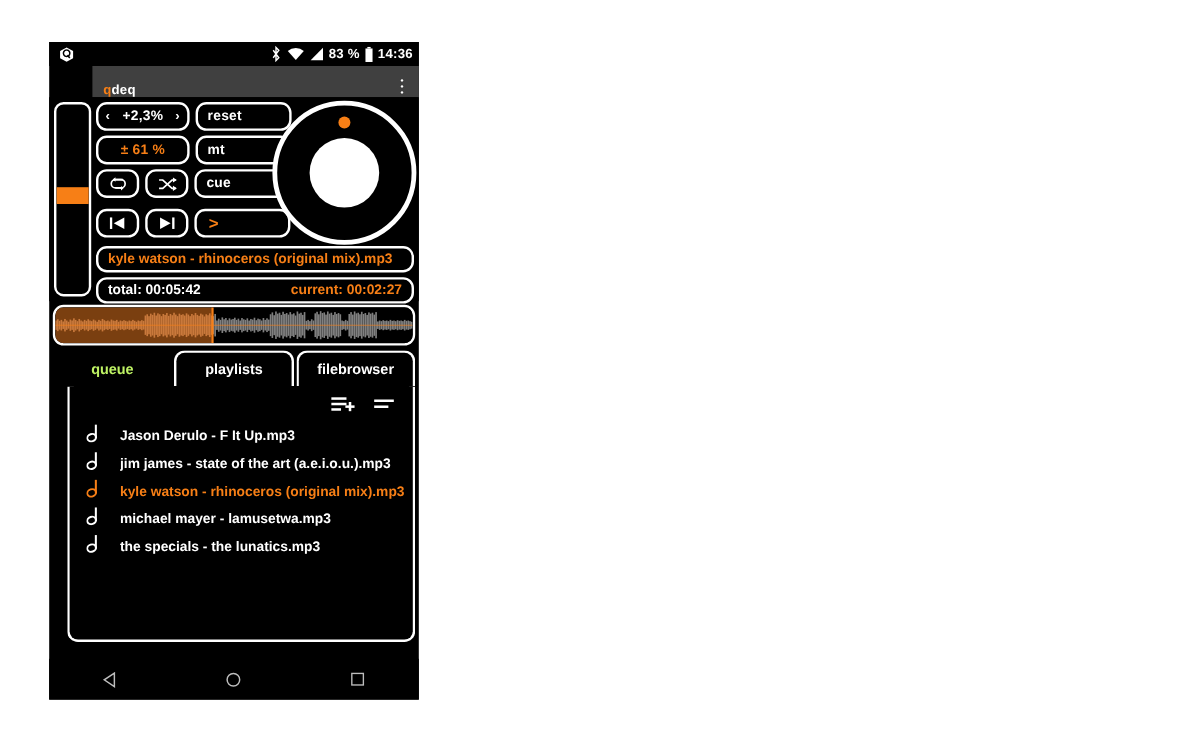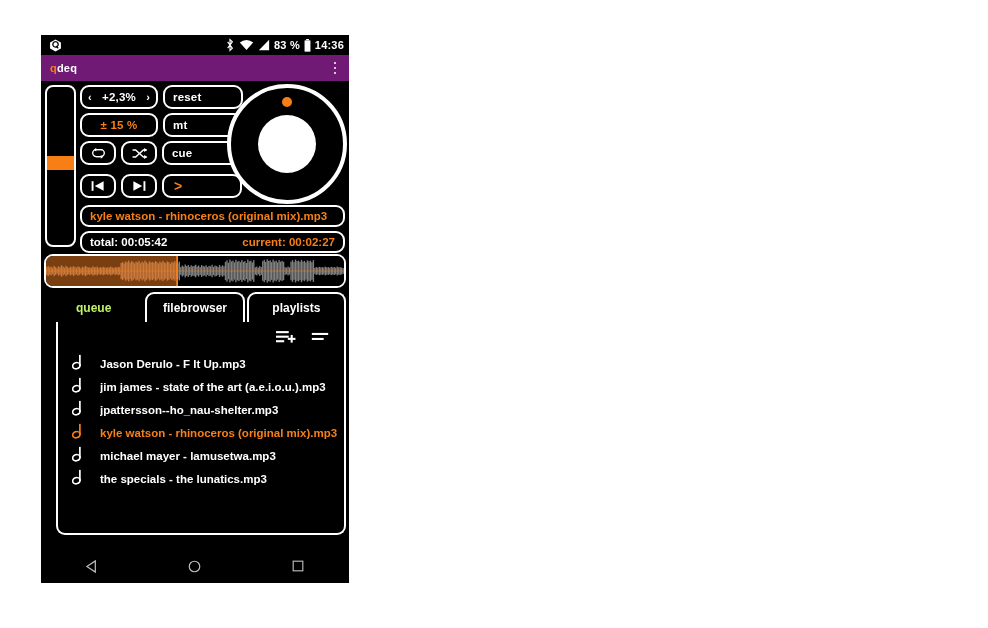--- a/index.html
+++ b/index.html
@@ -40,25 +40,26 @@
     font-size: 11px;
     font-weight: bold;
     letter-spacing: 0.2px;
   }
   .sb-icon { display: block; }
   .sb-batt-text { font-size: 11px; font-weight: bold; }
 
   
   .appbar {
     height: 26px;
-    background: #701a75;
-    display: flex;
-    align-items: center;
+    background: #404040;
+    display: flex;
+    align-items: flex-end;
     padding: 0 6px 0 9px;
     position: relative;
+    margin-left: 36px;
   }
   .appbar-title {
     font-size: 11px;
     font-weight: bold;
     color: #ffffff;
     letter-spacing: 0.2px;
   }
   .appbar-title .accent { color: #f77f16; }
   .kebab {
     margin-left: auto;
@@ -331,21 +332,21 @@
       <div class="row">
         <div class="btn pitch-btn">
           <span class="arr">‹</span>
           <span class="val">+2,3%</span>
           <span class="arr">›</span>
         </div>
         <div class="btn wide-btn">reset</div>
       </div>
 
       <div class="row">
-        <div class="btn range-btn accent">± 15 %</div>
+        <div class="btn range-btn accent">± 61 %</div>
         <div class="btn wide-btn">mt</div>
       </div>
 
       <div class="row">
         <div class="btn sq-btn">
           <svg width="17" height="13" viewBox="0 0 22 16">
             <path d="M6 3 H14 a4.5 4.5 0 0 1 0 9 H8" stroke="#ffffff" stroke-width="1.8" fill="none"></path>
             <path d="M16 3 H8 a4.5 4.5 0 0 0 0 9 H14" stroke="#ffffff" stroke-width="1.8" fill="none"></path>
             <path d="M8 0.6 L5.2 3 L8 5.4 Z" fill="#ffffff"></path>
             <path d="M14 10 L16.8 12.4 L14 14.8 Z" fill="#ffffff"></path>
@@ -591,22 +592,22 @@
         <rect x="295.50" y="11.10" width="1.38" height="7.80" fill="#808080"></rect>
         <rect x="297.00" y="11.62" width="1.38" height="6.76" fill="#808080"></rect>
         <rect x="298.50" y="12.14" width="1.38" height="5.72" fill="#808080"></rect>
         <rect x="0" y="14.65" width="300" height="0.7" fill="#f77f16" opacity="0.75"></rect>
         <rect x="131.1" y="0" width="1.8" height="30" fill="#f77f16"></rect>
       </svg>
   </div>
 
   <div class="tabs">
     <div class="tab active">queue</div>
+    <div class="tab">playlists</div>
     <div class="tab">filebrowser</div>
-    <div class="tab">playlists</div>
   </div>
 
   <div class="listpanel">
     <div class="list-actions">
       <span class="ic-btn">
         <svg width="20" height="16" viewBox="0 0 22 17">
           <rect x="0" y="2" width="14" height="2.3" fill="#ffffff"></rect>
           <rect x="0" y="7" width="14" height="2.3" fill="#ffffff"></rect>
           <rect x="0" y="12" width="9" height="2.3" fill="#ffffff"></rect>
           <rect x="13" y="9.4" width="8.4" height="2.3" fill="#ffffff"></rect>
@@ -629,27 +630,20 @@
             </svg></span>
           <span class="track-name">Jason Derulo - F It Up.mp3</span>
         </div>
         <div class="track">
           <span class="note-ic"><svg width="13" height="16" viewBox="0 0 14 18">
               <ellipse cx="4.6" cy="13.2" rx="4.2" ry="3.4" transform="rotate(-18 4.6 13.2)" fill="none" stroke="#ffffff" stroke-width="1.8"></ellipse>
               <rect x="7.6" y="1" width="1.9" height="12.4" fill="#ffffff"></rect>
             </svg></span>
           <span class="track-name">jim james - state of the art (a.e.i.o.u.).mp3</span>
         </div>
-        <div class="track">
-          <span class="note-ic"><svg width="13" height="16" viewBox="0 0 14 18">
-              <ellipse cx="4.6" cy="13.2" rx="4.2" ry="3.4" transform="rotate(-18 4.6 13.2)" fill="none" stroke="#ffffff" stroke-width="1.8"></ellipse>
-              <rect x="7.6" y="1" width="1.9" height="12.4" fill="#ffffff"></rect>
-            </svg></span>
-          <span class="track-name">jpattersson--ho_nau-shelter.mp3</span>
-        </div>
         <div class="track current">
           <span class="note-ic"><svg width="13" height="16" viewBox="0 0 14 18">
               <ellipse cx="4.6" cy="13.2" rx="4.2" ry="3.4" transform="rotate(-18 4.6 13.2)" fill="none" stroke="#f77f16" stroke-width="1.8"></ellipse>
               <rect x="7.6" y="1" width="1.9" height="12.4" fill="#f77f16"></rect>
             </svg></span>
           <span class="track-name">kyle watson - rhinoceros (original mix).mp3</span>
         </div>
         <div class="track">
           <span class="note-ic"><svg width="13" height="16" viewBox="0 0 14 18">
               <ellipse cx="4.6" cy="13.2" rx="4.2" ry="3.4" transform="rotate(-18 4.6 13.2)" fill="none" stroke="#ffffff" stroke-width="1.8"></ellipse>

